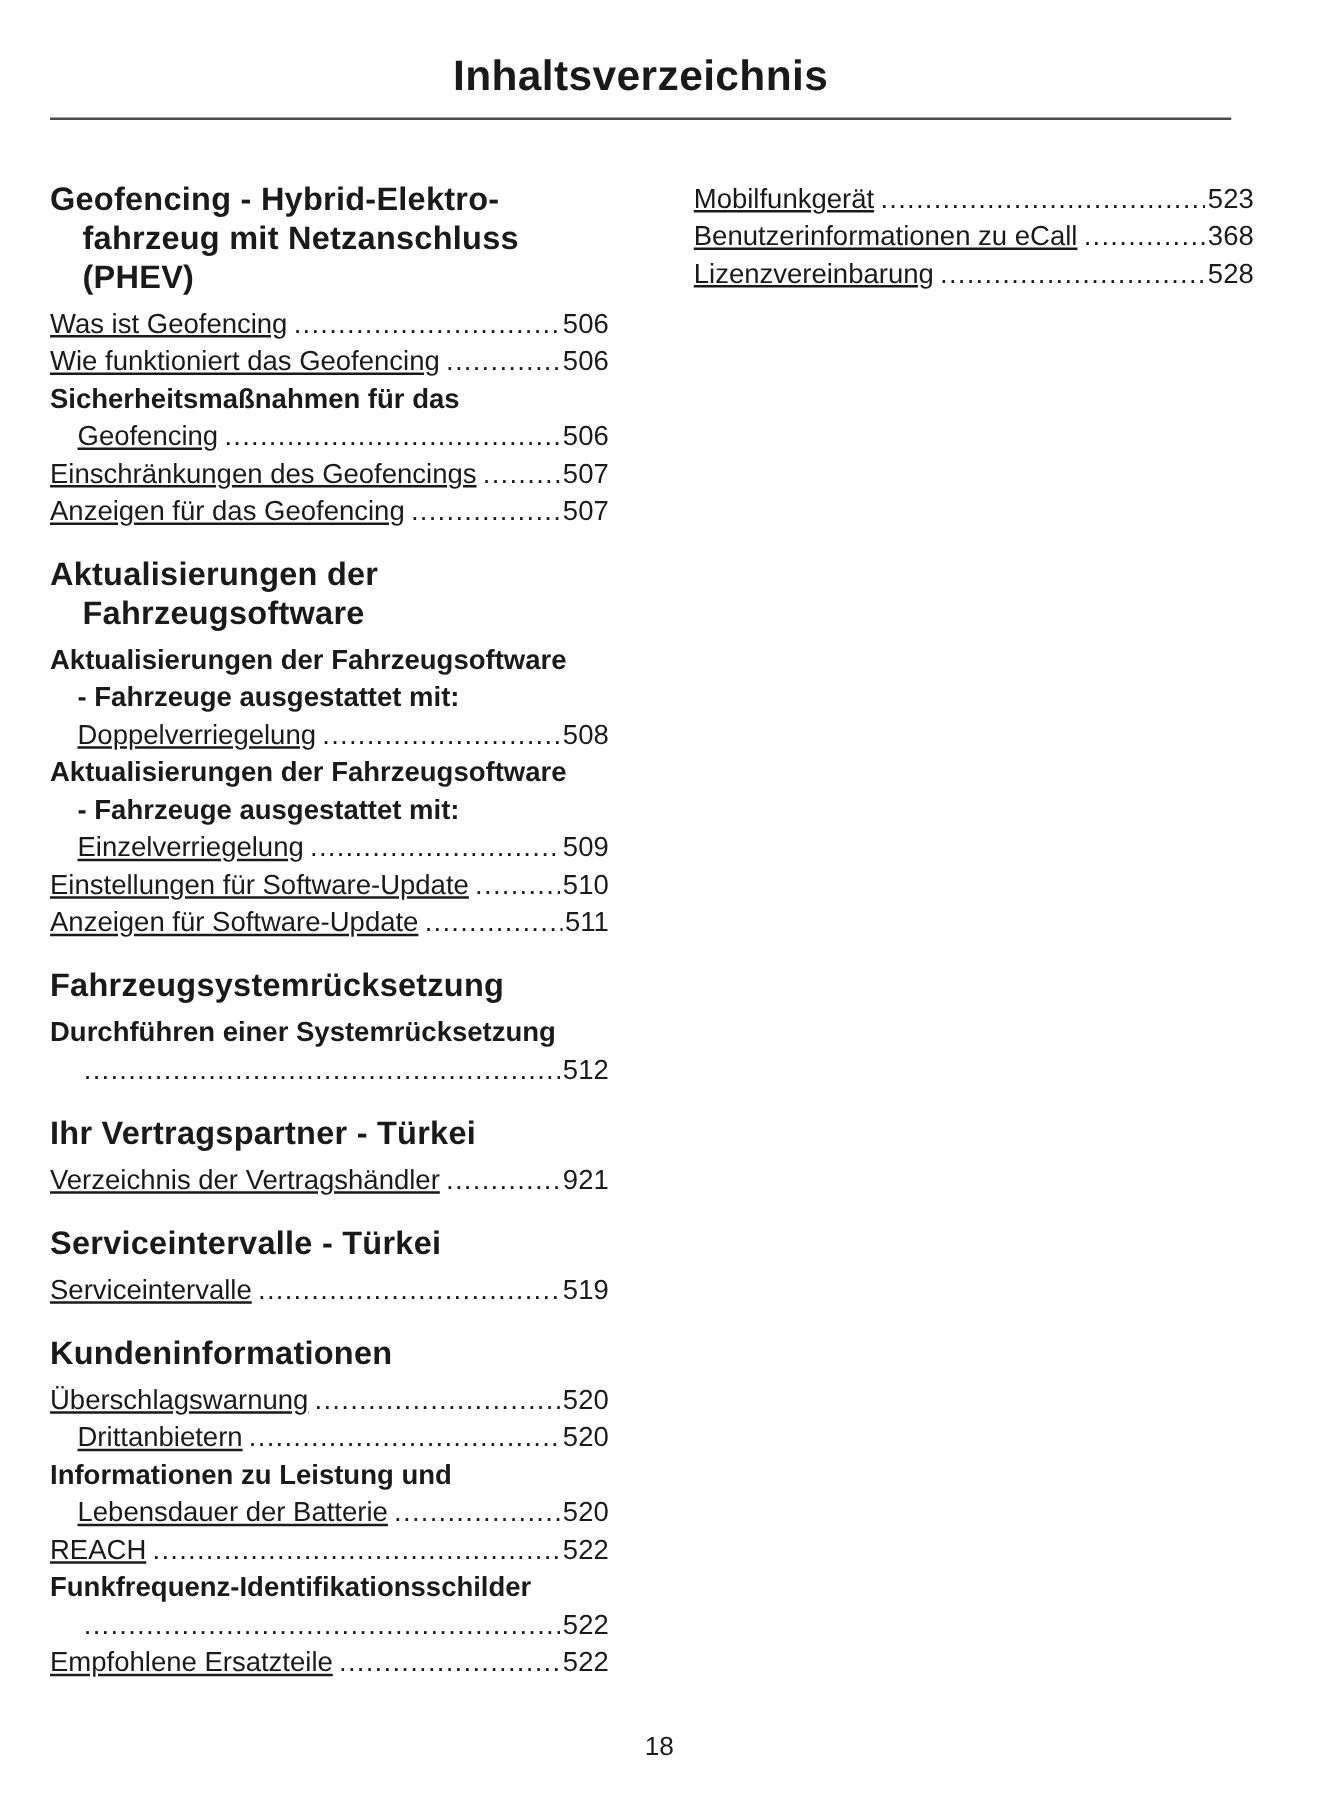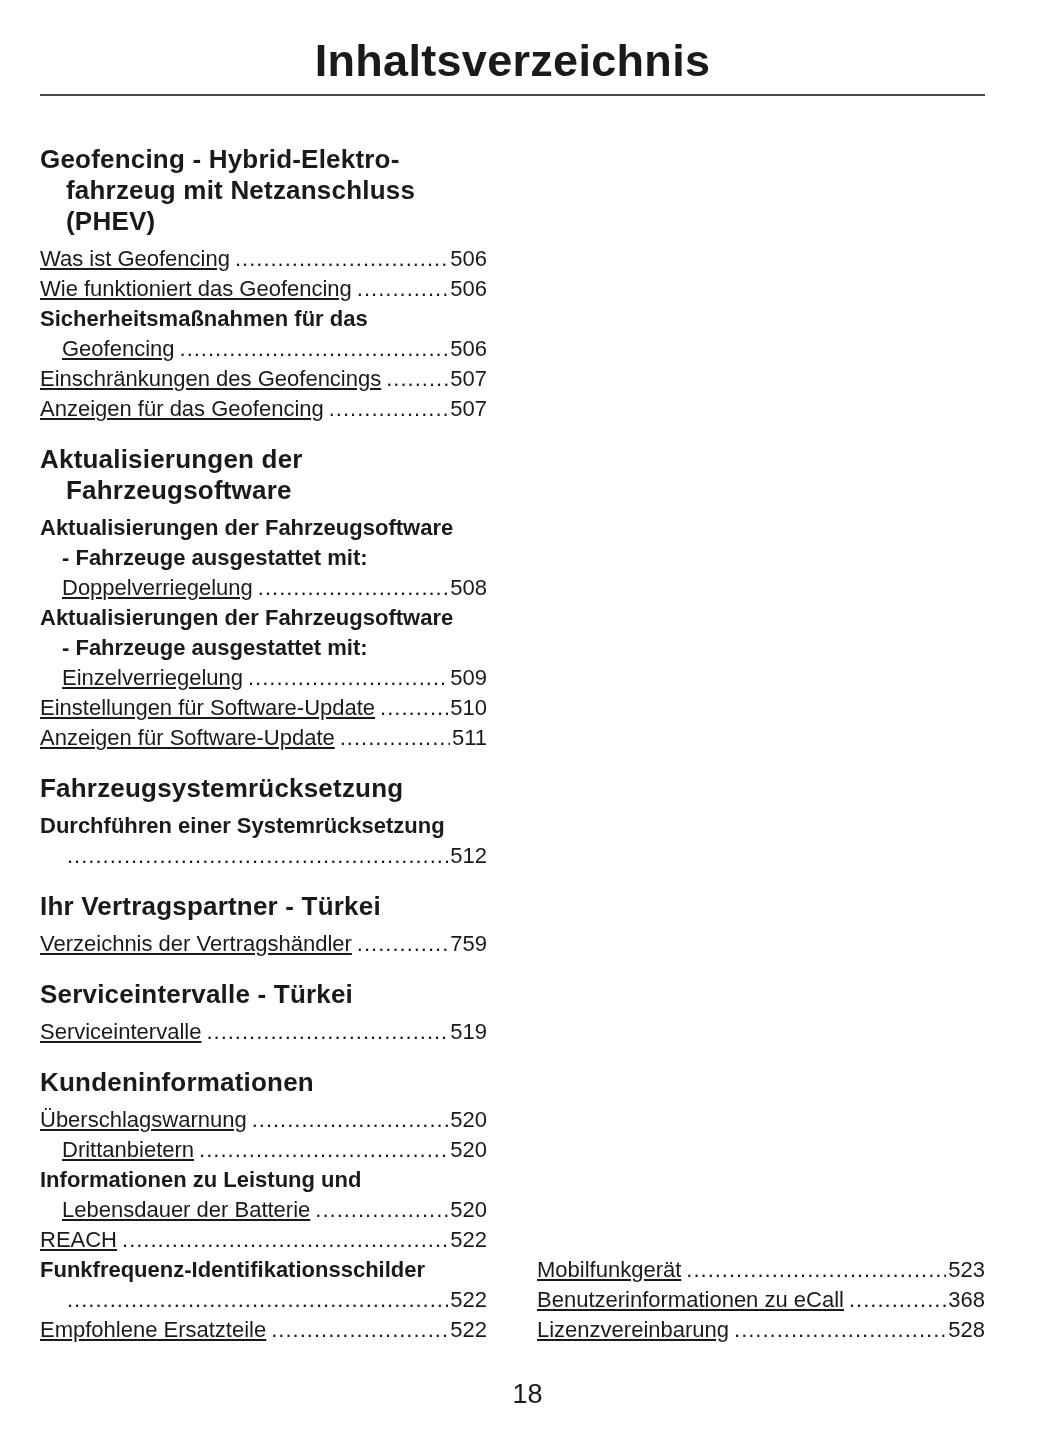--- a/index.html
+++ b/index.html
@@ -12,34 +12,34 @@
     overflow: hidden;
   }
   .page {
     width: 1055px;
     height: 1448px;
     padding: 42px 70px 0 40px;
     position: relative;
   }
   .title {
     text-align: center;
-    font-size: 45px;
+    font-size: 34px;
     font-weight: bold;
     letter-spacing: 0.3px;
     line-height: 38px;
   }
   .rule {
     border-bottom: 2px solid #4a4a4a;
     margin-top: 14px;
   }
   .cols {
     display: flex;
-    gap: 50px;
+    gap: 68px;
     margin-top: 48px;
-    align-items: flex-end;
+    align-items: flex-start;
   }
   .col { width: 447px; flex: 0 0 447px; }
   .col + .col { width: 448px; flex: 0 0 448px; }
 
   .section { margin-top: 20px; }
   .section:first-child { margin-top: 0; }
 
   .heading {
     font-size: 26px;
     font-weight: bold;
@@ -68,21 +68,21 @@
     letter-spacing: 1px;
   }
   .pg { flex: 0 0 auto; white-space: nowrap; }
 
   .footer {
     position: absolute;
     bottom: 38px;
     left: 0;
     width: 100%;
     text-align: center;
-    font-size: 27px;
+    font-size: 21px;
   }
 </style>
 </head>
 <body>
 
 <div class="page">
   <h1 class="title">Inhaltsverzeichnis</h1>
   <div class="rule"></div>
 
   <div class="cols">
@@ -182,21 +182,21 @@
           </div>
         </section>
         <section class="section">
           <h2 class="heading">
             <span class="hline">Ihr Vertragspartner - Türkei</span>
           </h2>
           <div class="entry">
             <div class="entry-final">
               <span class="t">Verzeichnis der Vertragshändler</span>
               <span class="dots"></span>
-              <span class="pg">759</span>
+              <span class="pg">921</span>
             </div>
           </div>
         </section>
         <section class="section">
           <h2 class="heading">
             <span class="hline">Serviceintervalle - Türkei</span>
           </h2>
           <div class="entry">
             <div class="entry-final">
               <span class="t">Serviceintervalle</span>

